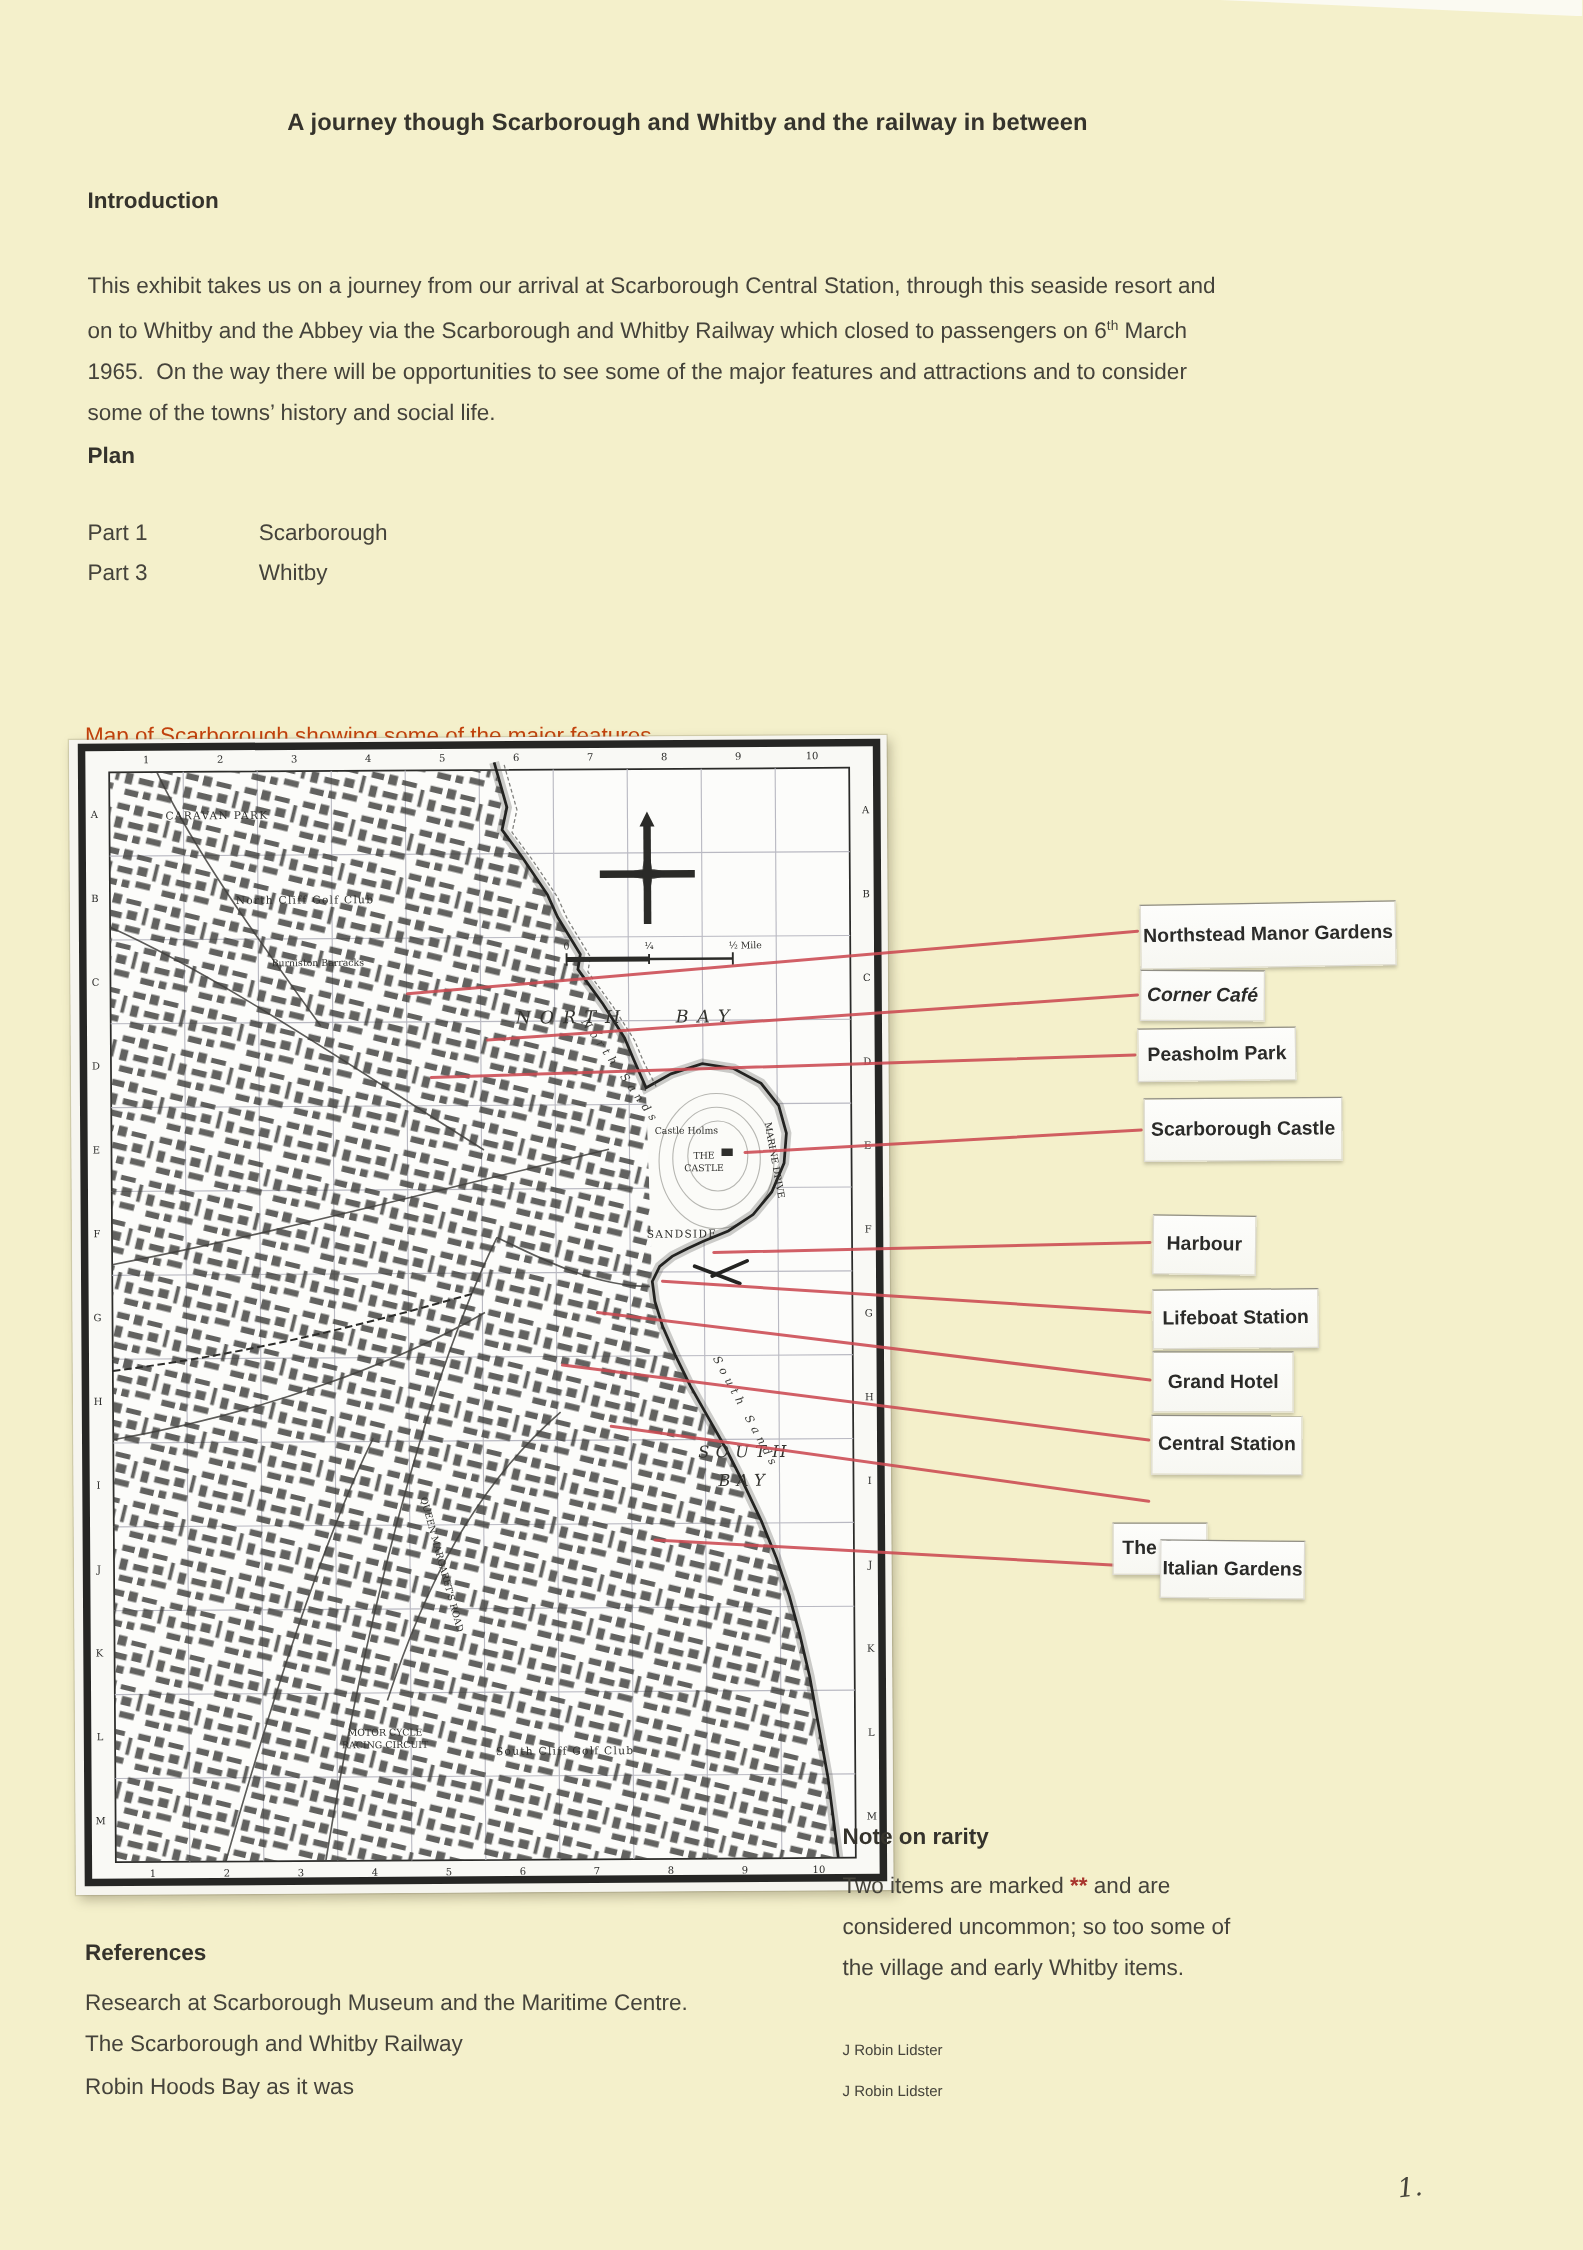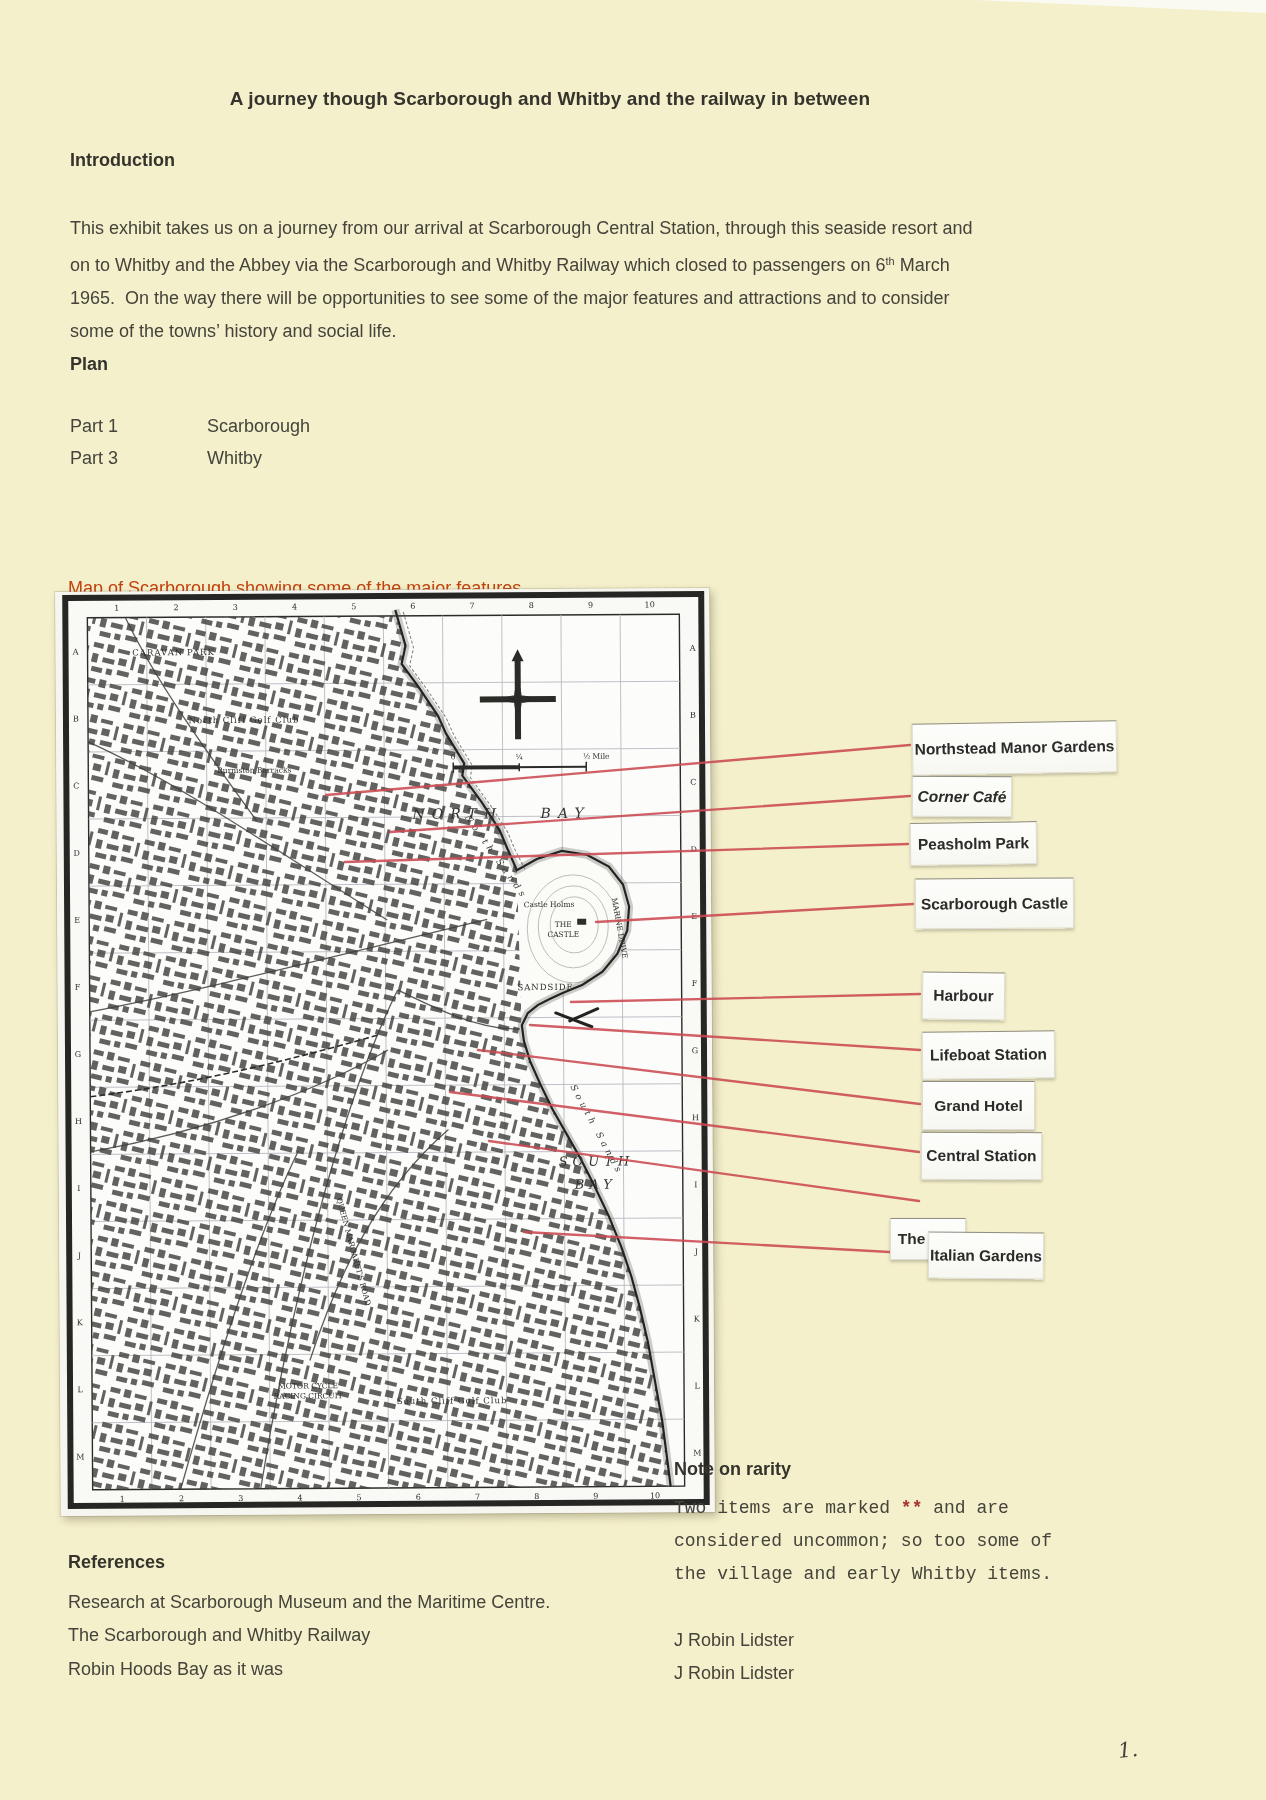--- a/index.html
+++ b/index.html
@@ -40,25 +40,25 @@
     box-shadow:0 0 0 1px rgba(120,112,88,.22), 3px 4px 9px rgba(95,88,60,.38);
   }
   .leader-svg{position:absolute;left:0;top:0;width:1266px;height:1010px;pointer-events:none;}
   .flabel{
     position:absolute;display:flex;align-items:center;justify-content:center;
     background:linear-gradient(180deg,#fdfdfb 0%,#f7f7f2 100%);
     border:1px solid #dedcd4;border-top:1px solid #8f8d84;
     box-shadow:0 2px 3px rgba(70,66,45,.28);
     font-size:15.5px;font-weight:bold;color:#2b2b29;white-space:nowrap;
   }
-  .note-body{position:absolute;left:674px;top:1492px;font-size:18px;line-height:33px;color:#45433b;font-family:Liberation Mono, monospace;}
+  .note-body{position:absolute;left:674px;top:1492px;font-size:18px;line-height:33px;color:#45433b;}
   .note-marker{font-weight:bold;}
   .refs-head{left:68px;top:1552px;}
   .refs-body{position:absolute;left:68px;top:1586px;font-size:18px;line-height:33.4px;color:#45433b;}
-  .signatures{position:absolute;left:674px;top:1624px;font-size:18px;line-height:32.5px;color:#45433b;}
+  .signatures{position:absolute;left:674px;top:1624px;font-size:12px;line-height:32.5px;color:#45433b;}
   .page-num{
     position:absolute;left:1118px;top:1738px;
     font-family:"DejaVu Serif",serif;font-style:italic;font-size:21px;color:#45433a;
     transform:rotate(-6deg);
   }
   
   .gnum{font:8px "DejaVu Serif",serif;fill:#2c2c2a;text-anchor:middle;}
   .mtiny{font:7.5px "DejaVu Serif",serif;fill:#2f2f2c;text-anchor:middle;}
   .mtiny2{font:8.5px "DejaVu Serif",serif;fill:#2f2f2c;text-anchor:middle;letter-spacing:1px;}
   .bay{font:italic 14px "DejaVu Serif",serif;fill:#33332f;letter-spacing:7px;word-spacing:26px;}

